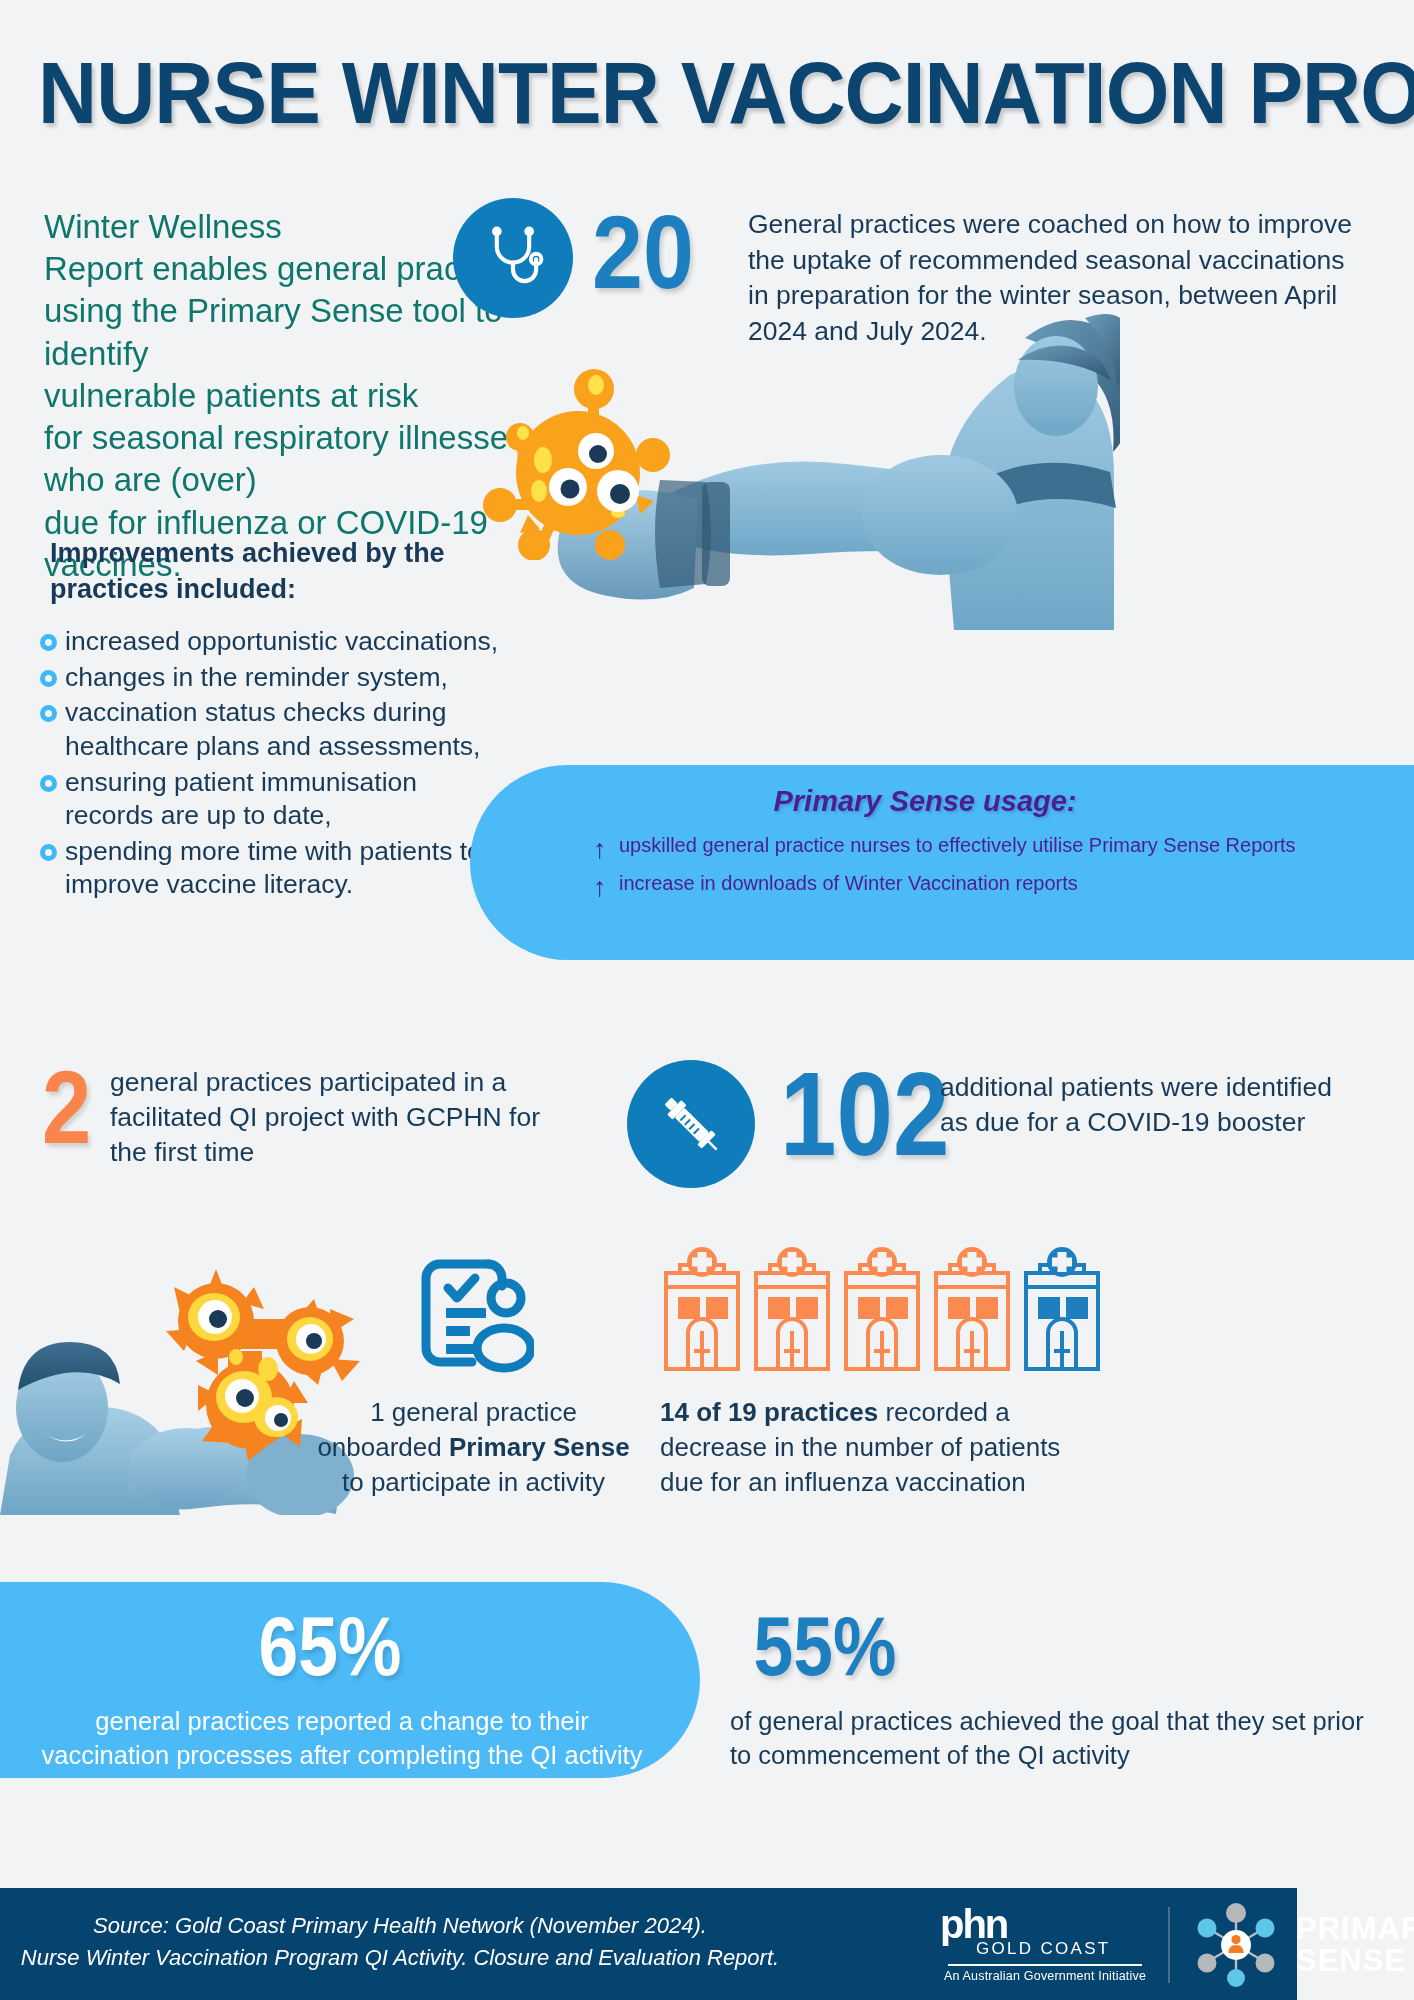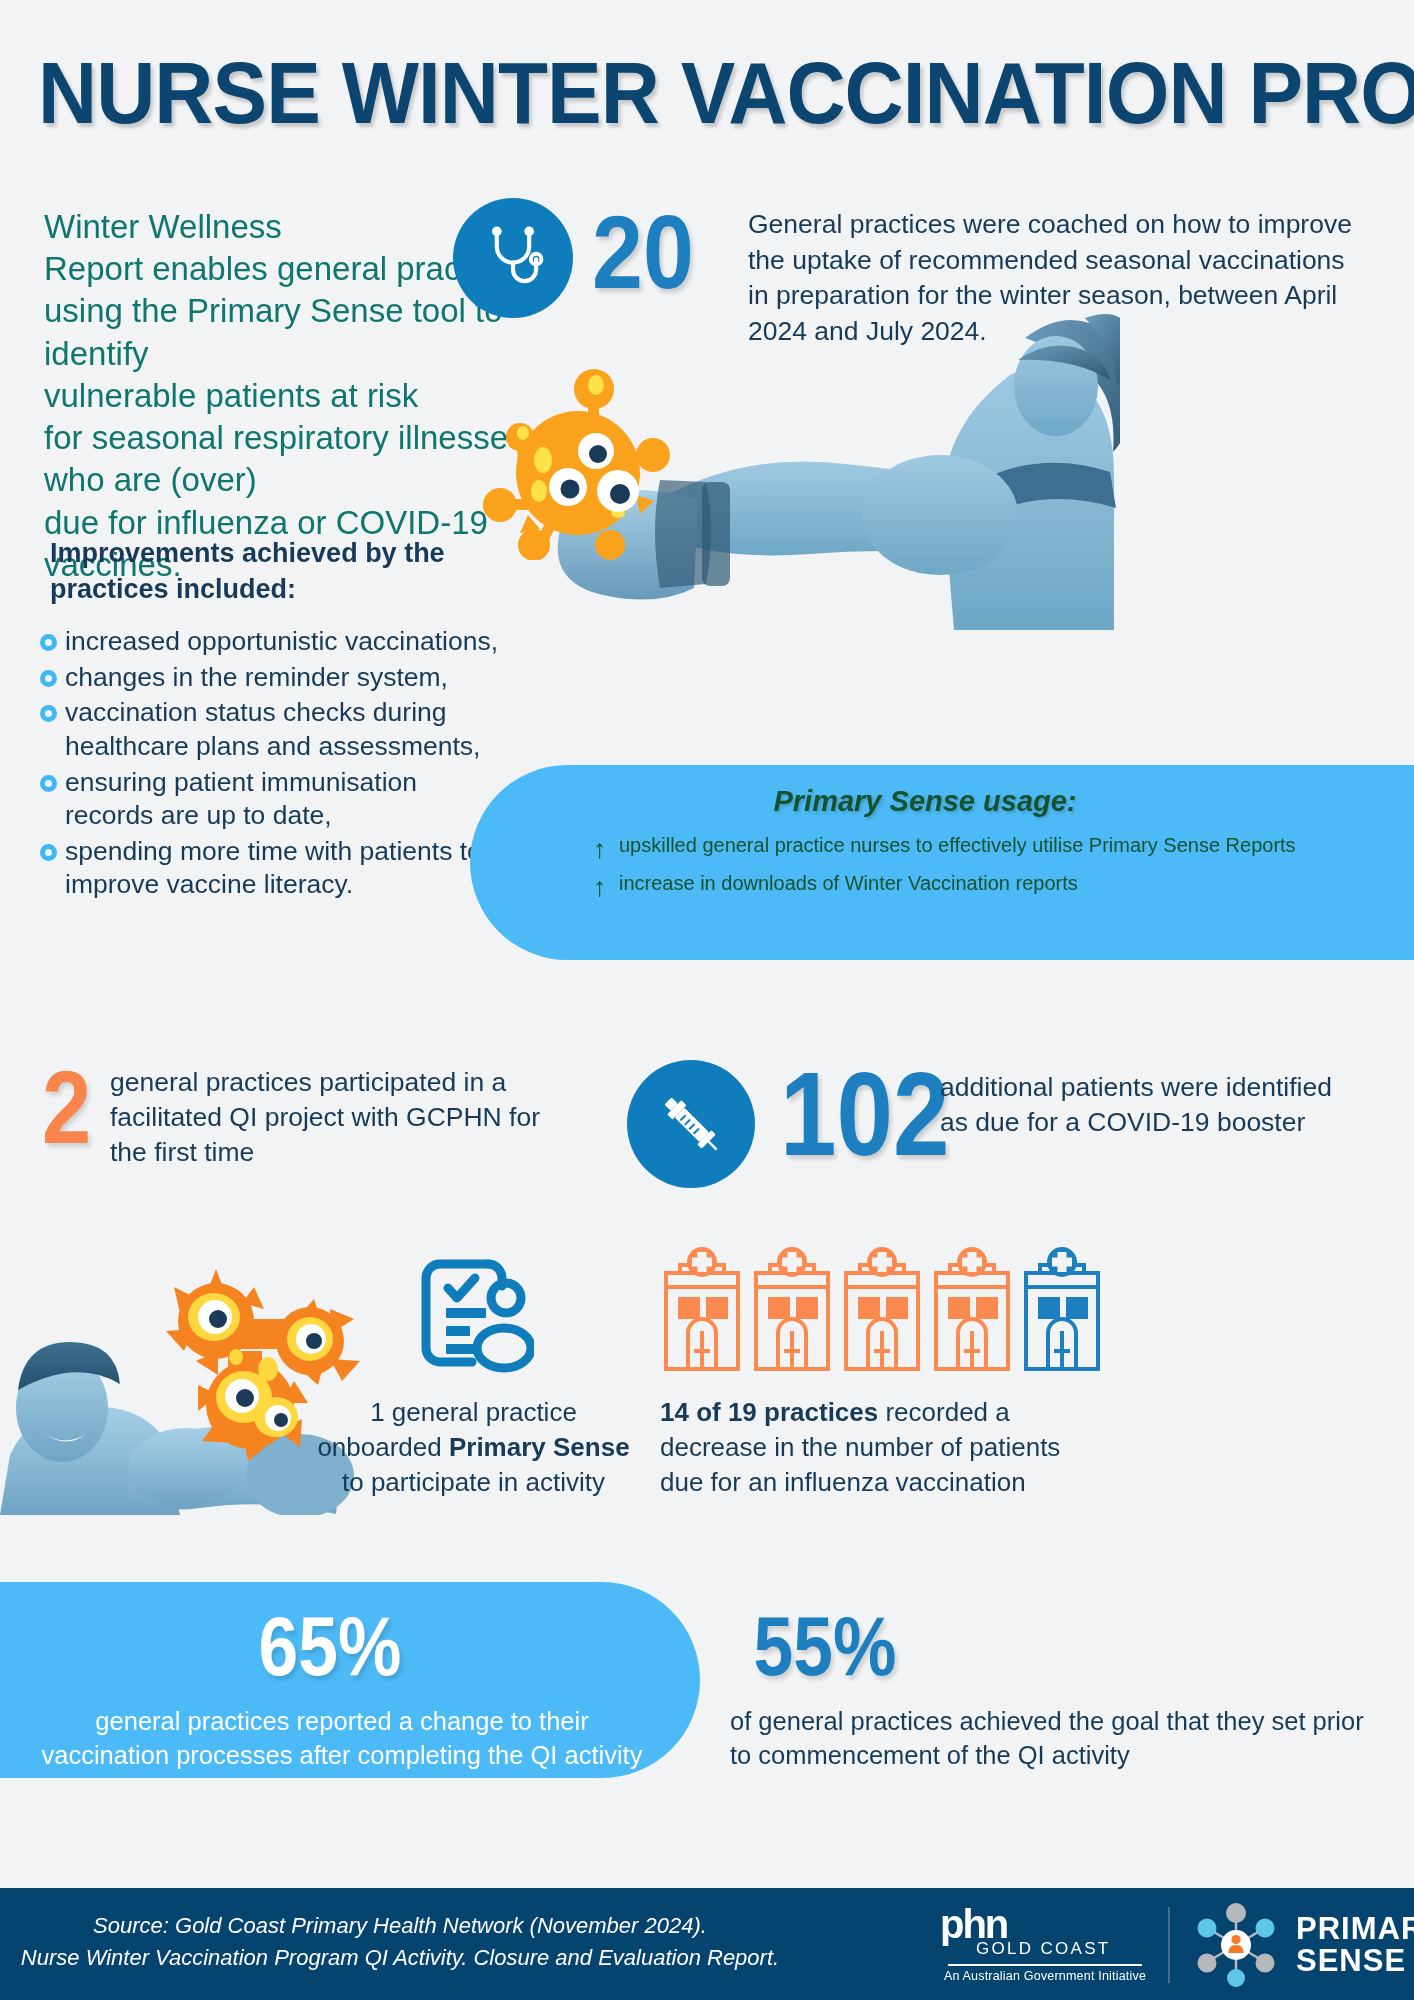--- a/index.html
+++ b/index.html
@@ -77,21 +77,21 @@
     box-sizing:border-box;
   }
   .bullet-txt{font-size:26.5px;line-height:1.27;color:#173a59;}
 
   
   #ps-panel{
     position:absolute;left:470px;top:765px;width:944px;height:195px;
     background:#4cbaf7;
     border-top-left-radius:100px;border-bottom-left-radius:100px;
     border-top-right-radius:0;border-bottom-right-radius:0;
-    color:#14532d;
+    color:#4c1d95;
   }
   #ps-title{
     position:absolute;left:0;right:34px;top:20px;text-align:center;
     font-size:29px;font-weight:bold;font-style:italic;
     text-shadow:2px 2px 3px rgba(0,0,0,0.16);
   }
   .ps-row{display:flex;align-items:flex-start;margin:0 0 4px 0;}
   .ps-list{position:absolute;left:123px;top:68px;right:42px;}
   .uparrow{flex:0 0 auto;width:26px;font-size:27px;font-weight:bold;line-height:1.25;}
   .ps-txt{font-size:20px;line-height:1.25;}
@@ -122,21 +122,21 @@
   #pct55{
     font-family:"Liberation Sans Narrow","Liberation Sans",sans-serif;
     font-weight:bold;font-size:84px;line-height:1;color:#1d7fc0;
     margin-top:22px;transform:scaleX(0.85);
     text-shadow:3px 4px 5px rgba(0,0,0,0.15);
   }
   #pct55-text{font-size:25.5px;line-height:1.35;margin-top:16px;padding:0 30px;color:#173a59;}
 
   
   #footer{
-    position:absolute;left:0;bottom:0;width:1414px;height:112px;
+    position:absolute;left:0;bottom:0;width:1297px;height:112px;
     background:#05446f;
   }
   #source{
     position:absolute;left:20px;top:22px;width:760px;text-align:center;
     color:#ffffff;font-style:italic;font-size:22px;line-height:1.45;
   }
   #logos{position:absolute;left:940px;top:14px;display:flex;align-items:center;gap:18px;}
   .divider-v{width:2px;height:76px;background:#4a6e8c;}
   #phn-logo{position:relative;width:210px;color:#fff;}
   #phn-word{

